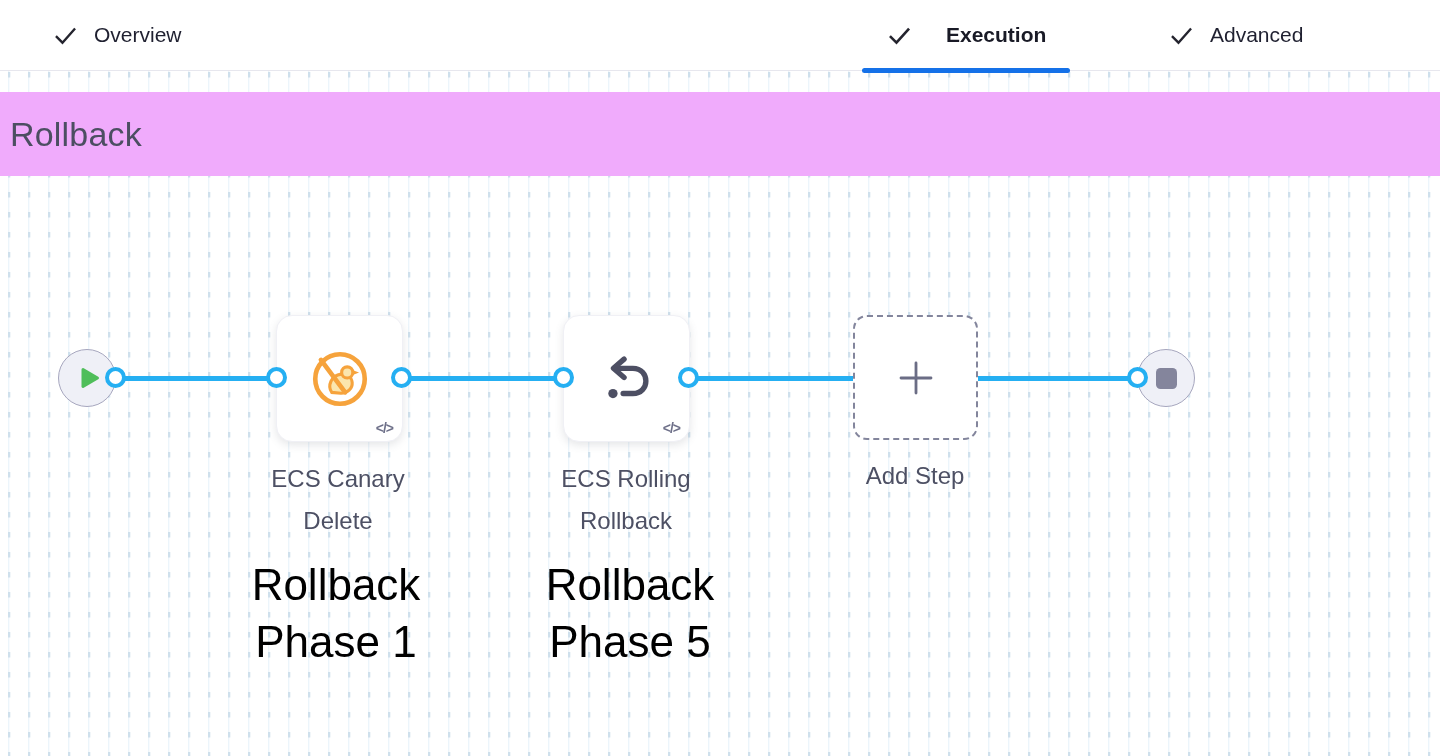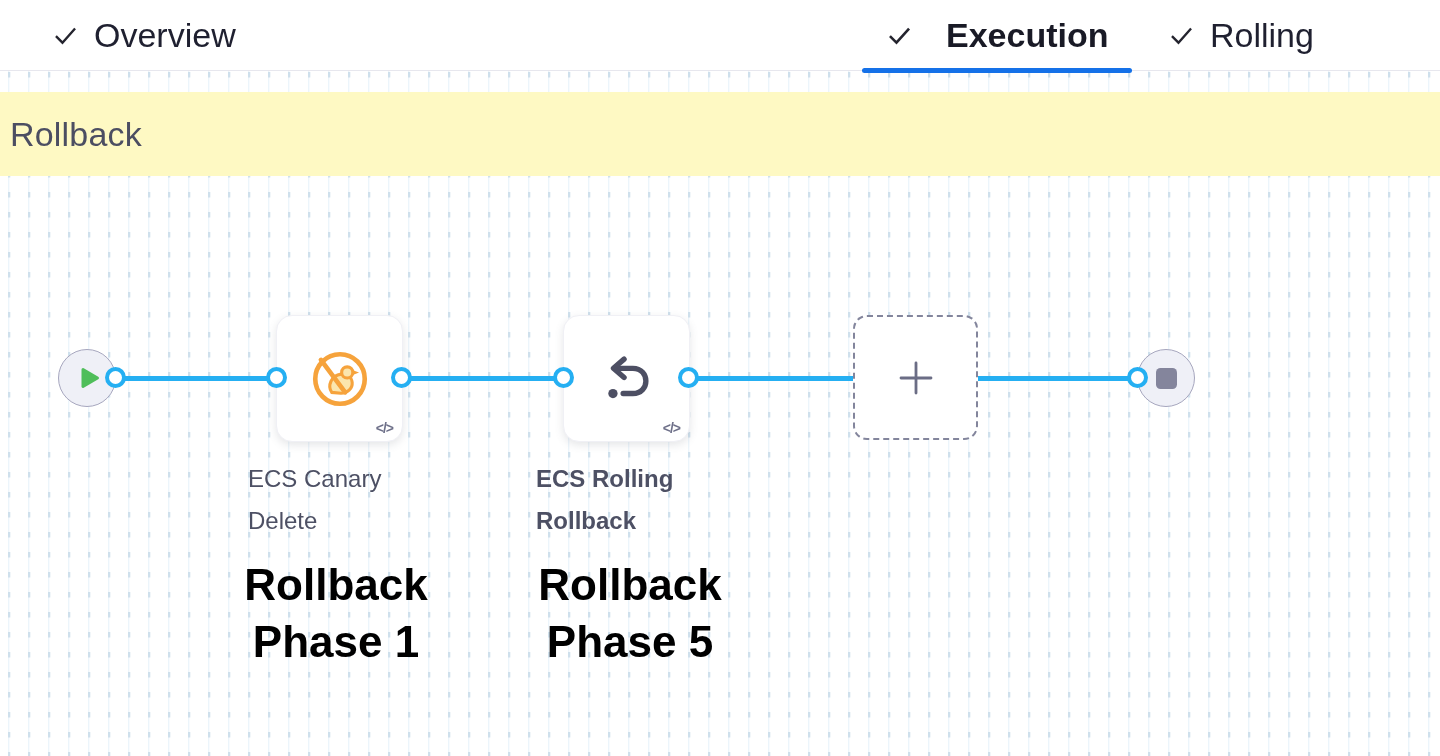--- a/index.html
+++ b/index.html
@@ -3,30 +3,30 @@
 <meta charset="utf-8">
 <style>
   html,body{margin:0;padding:0;background:#fff;}
   #app{position:relative;width:1440px;height:756px;overflow:hidden;background:#fff;
        font-family:"Liberation Sans","DejaVu Sans",sans-serif;}
 
   
   .tabbar{position:absolute;top:0;left:0;width:1440px;height:70px;background:#fff;
           border-bottom:1px solid #e7e7ee;z-index:5;}
   .tab{position:absolute;top:0;height:70px;display:flex;align-items:center;gap:15px;
-       padding:0 24px;cursor:pointer;color:#1f2030;font-size:34px;}
+       padding:0 24px;cursor:pointer;color:#1f2030;font-size:21px;}
   .tab .chk{width:27px;height:27px;flex:0 0 auto;}
   .tab.active{font-weight:700;color:#191a26;gap:33px;}
   .tab.active::after{content:"";position:absolute;left:0;right:0;bottom:-3px;height:5px;
        border-radius:3px;background:#1571e8;}
 
   
   .canvas{position:absolute;top:70px;left:0;width:1440px;height:686px;background:#fff;}
   .grid{position:absolute;top:0;left:0;z-index:0;}
-  .title-strip{position:absolute;top:22px;left:0;width:1440px;height:84px;background:#fef9c3;
+  .title-strip{position:absolute;top:22px;left:0;width:1440px;height:84px;background:#f0abfc;
        z-index:1;display:flex;align-items:center;padding-left:10px;box-sizing:border-box;}
   .title-strip h2{margin:0;font-size:34px;font-weight:500;color:#4c4e62;letter-spacing:.2px;}
 
   .flow-line{position:absolute;left:115px;top:306px;width:1023px;height:5px;
        background:#25aff2;border-radius:3px;z-index:2;}
 
   .node-circle{position:absolute;width:58px;height:58px;border-radius:50%;
        background:#eff0f7;border:1.5px solid #a6a6be;box-sizing:border-box;
        display:flex;align-items:center;justify-content:center;z-index:3;}
   .stop-square{width:21px;height:21px;border-radius:4.5px;background:#84859c;}
@@ -37,26 +37,26 @@
   .step-card{position:absolute;top:245px;width:125px;height:125px;background:#fff;
        border:1px solid #f0f0f5;border-radius:16px;box-shadow:0 3px 9px rgba(96,97,112,.16);
        display:flex;align-items:center;justify-content:center;z-index:3;cursor:pointer;}
   .code-badge{position:absolute;right:9px;bottom:5px;font-size:14px;font-weight:700;
        color:#6e7089;letter-spacing:-1px;}
 
   .add-step-box{position:absolute;left:853px;top:245px;width:125px;height:125px;
        background:#fff;border:2.5px dashed #83859c;border-radius:14px;box-sizing:border-box;
        display:flex;align-items:center;justify-content:center;z-index:3;cursor:pointer;}
 
-  .step-label{position:absolute;top:388px;width:180px;font-size:24px;
+  .step-label{position:absolute;top:388px;width:180px;text-align:center;font-size:24px;
        line-height:1.75;color:#4d5064;z-index:3;}
   .add-step-label{position:absolute;top:392px;left:825px;width:180px;text-align:center;
        font-size:24px;color:#4d5064;z-index:3;}
   .annotation{position:absolute;top:486px;width:260px;text-align:center;font-size:44px;
-       font-weight:700;line-height:1.3;color:#000;z-index:3;}
+       font-weight:400;line-height:1.3;color:#000;z-index:3;}
 </style>
 </head>
 <body>
 
 <div id="app">
 
   <header class="tabbar">
     <div class="tab" style="left:28px">
       <svg class="chk" viewBox="0 0 24 24" fill="none">
           <path d="M3.5 12.6 L9.3 18.4 L20.5 5.8" stroke="#24242e" stroke-width="2.1"></path>
@@ -66,21 +66,21 @@
     <div class="tab active" style="left:862px">
       <svg class="chk" viewBox="0 0 24 24" fill="none">
           <path d="M3.5 12.6 L9.3 18.4 L20.5 5.8" stroke="#24242e" stroke-width="2.3"></path>
         </svg>
       <span>Execution</span>
     </div>
     <div class="tab" style="left:1144px">
       <svg class="chk" viewBox="0 0 24 24" fill="none">
           <path d="M3.5 12.6 L9.3 18.4 L20.5 5.8" stroke="#24242e" stroke-width="2.1"></path>
         </svg>
-      <span>Rolling</span>
+      <span>Advanced</span>
     </div>
   </header>
 
   <div class="canvas">
 
     <svg class="grid" width="1440" height="686" xmlns="http://www.w3.org/2000/svg">
       <defs>
         <pattern id="gridp" x="8" y="2" width="20" height="20" patternUnits="userSpaceOnUse">
           <rect x="0" y="0" width="1.4" height="20" fill="#ecf5fb"></rect>
           <rect x="-0.3" y="0" width="2.6" height="5.5" fill="#cfe0ec"></rect>
@@ -133,19 +133,20 @@
     </div>
 
     <div class="port" style="left:105px;"></div>
     <div class="port" style="left:266px;"></div>
     <div class="port" style="left:391px;"></div>
     <div class="port" style="left:553px;"></div>
     <div class="port" style="left:678px;"></div>
     <div class="port" style="left:1127px;"></div>
 
     <div class="step-label" style="left:248px;">ECS Canary Delete</div>
-    <div class="step-label" style="left:536px;font-weight:bold;">ECS Rolling Rollback</div>
+    <div class="step-label" style="left:536px;">ECS Rolling Rollback</div>
+    <div class="add-step-label">Add Step</div>
 
     <div class="annotation" style="left:206px;">Rollback Phase 1</div>
     <div class="annotation" style="left:500px;">Rollback Phase 5</div>
 
   </div>
 </div>
 
 </body></html>

